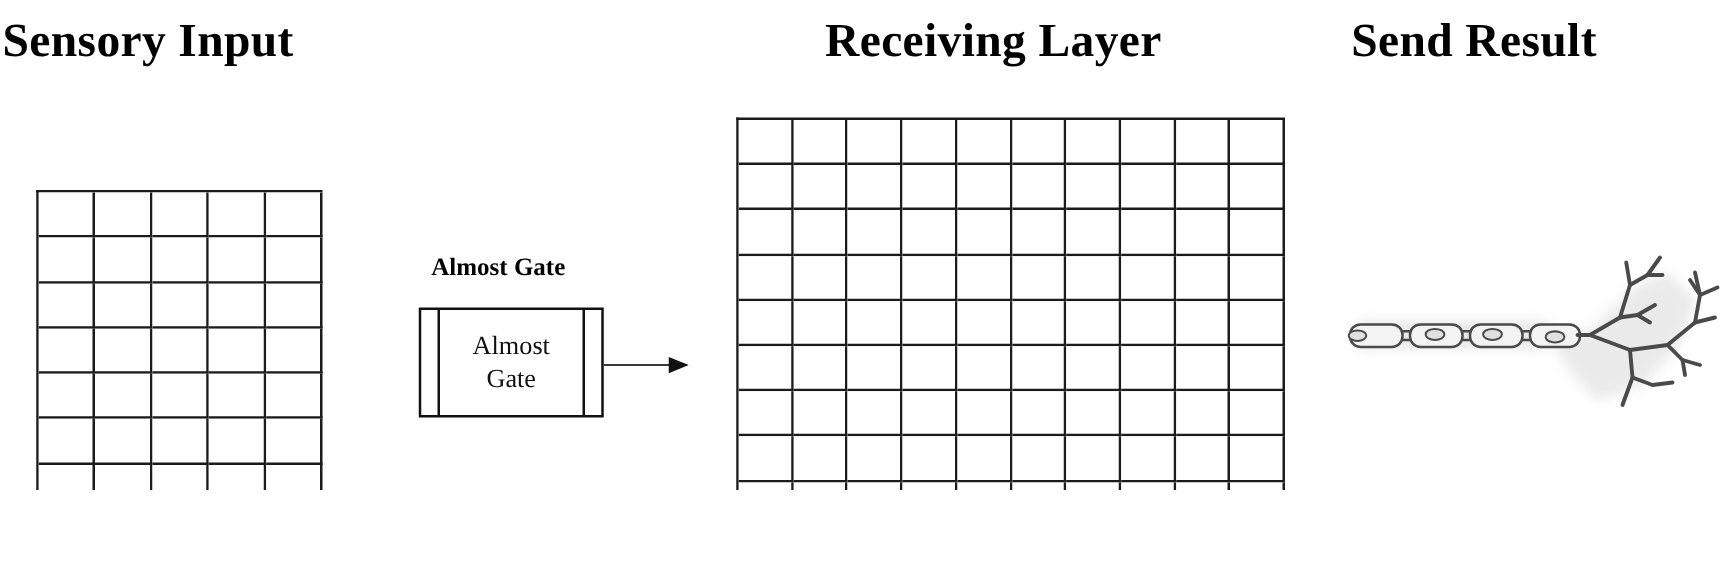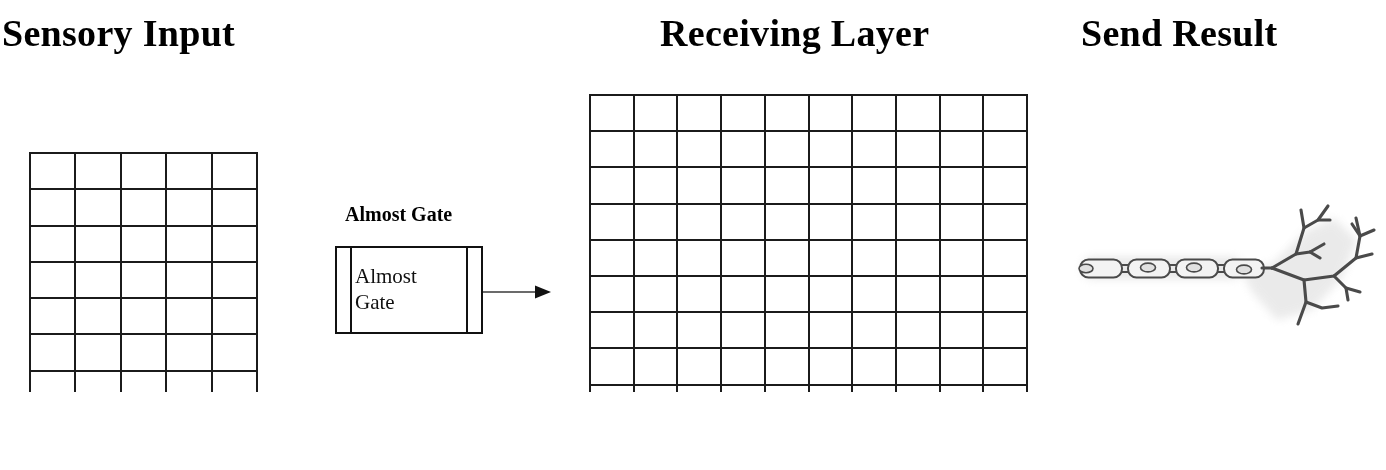--- a/index.html
+++ b/index.html
@@ -102,20 +102,21 @@
     border-left: 2.2px solid #111111;
   }
   #gate-divider-left  { left: 13px; }
   #gate-divider-right { right: 13px; }
   #gate-box-text {
     position: absolute;
     left: 18px;
     right: 18px;
     top: 50%;
     transform: translateY(-50%);
+    text-align: center;
     font-family: "Liberation Serif", "DejaVu Serif", serif;
     font-size: 21px;
     line-height: 1.22;
     color: #111111;
     white-space: pre-line;
   }
 
   
   #gate-arrow {
     position: absolute;

